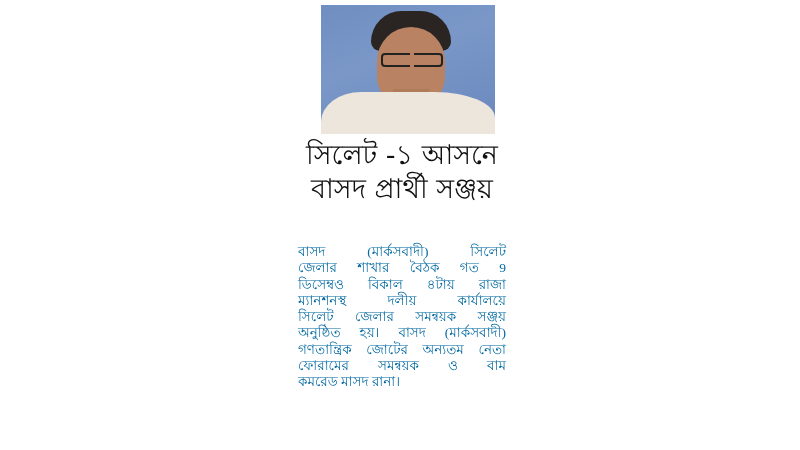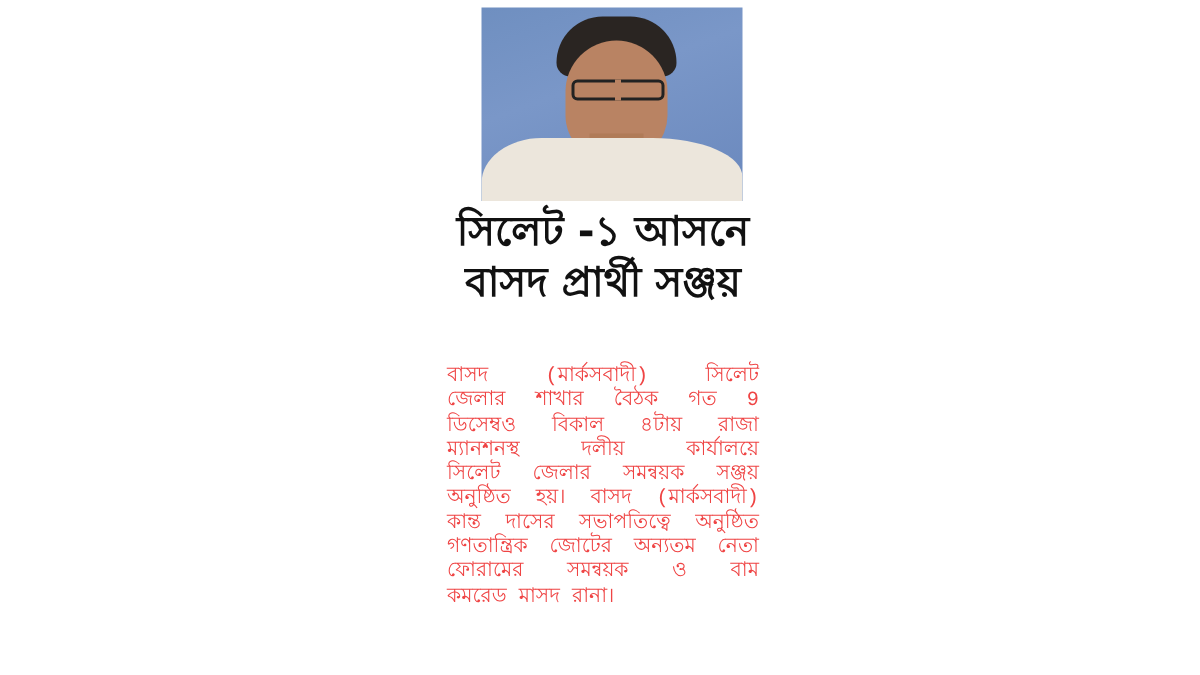--- a/index.html
+++ b/index.html
@@ -65,30 +65,30 @@
     }
     .headline {
       position: absolute;
       left: 296px; top: 138px;
       width: 212px;
       text-align: center;
       font-family: "DejaVu Sans", sans-serif;
       font-size: 27px;
       line-height: 34px;
       color: #111;
-      font-weight: bold;
+      font-weight: normal;
     }
     .body-text {
       position: absolute;
       left: 298px; top: 244px;
       width: 208px;
-      font-family: Liberation Mono, monospace;
+      font-family: Liberation Serif, serif;
       font-size: 13.5px;
       line-height: 16.3px;
-      color: #ef4444;
+      color: #0369a1;
       text-align: justify;
       text-align-last: left;
     }
     .body-text .line {
       display: block;
       text-align: justify;
       text-align-last: justify;
       white-space: nowrap;
     }
     .body-text .line.last {
@@ -113,19 +113,18 @@
     <div>বাসদ প্রার্থী সঞ্জয়</div>
   </div>
 
   <div class="body-text">
     <span class="line">বাসদ (মার্কসবাদী) সিলেট</span>
     <span class="line">জেলার শাখার বৈঠক গত 9</span>
     <span class="line">ডিসেম্বও বিকাল ৪টায় রাজা</span>
     <span class="line">ম্যানশনস্থ দলীয় কার্যালয়ে</span>
     <span class="line">সিলেট জেলার সমন্বয়ক সঞ্জয়</span>
     <span class="line">অনুষ্ঠিত হয়। বাসদ (মার্কসবাদী)</span>
-    <span class="line">কান্ত দাসের সভাপতিত্বে অনুষ্ঠিত</span>
     <span class="line">গণতান্ত্রিক জোটের অন্যতম নেতা</span>
     <span class="line">ফোরামের সমন্বয়ক ও বাম</span>
     <span class="line last">কমরেড মাসদ রানা।</span>
   </div>
 
 </div>
 
 </body></html>

